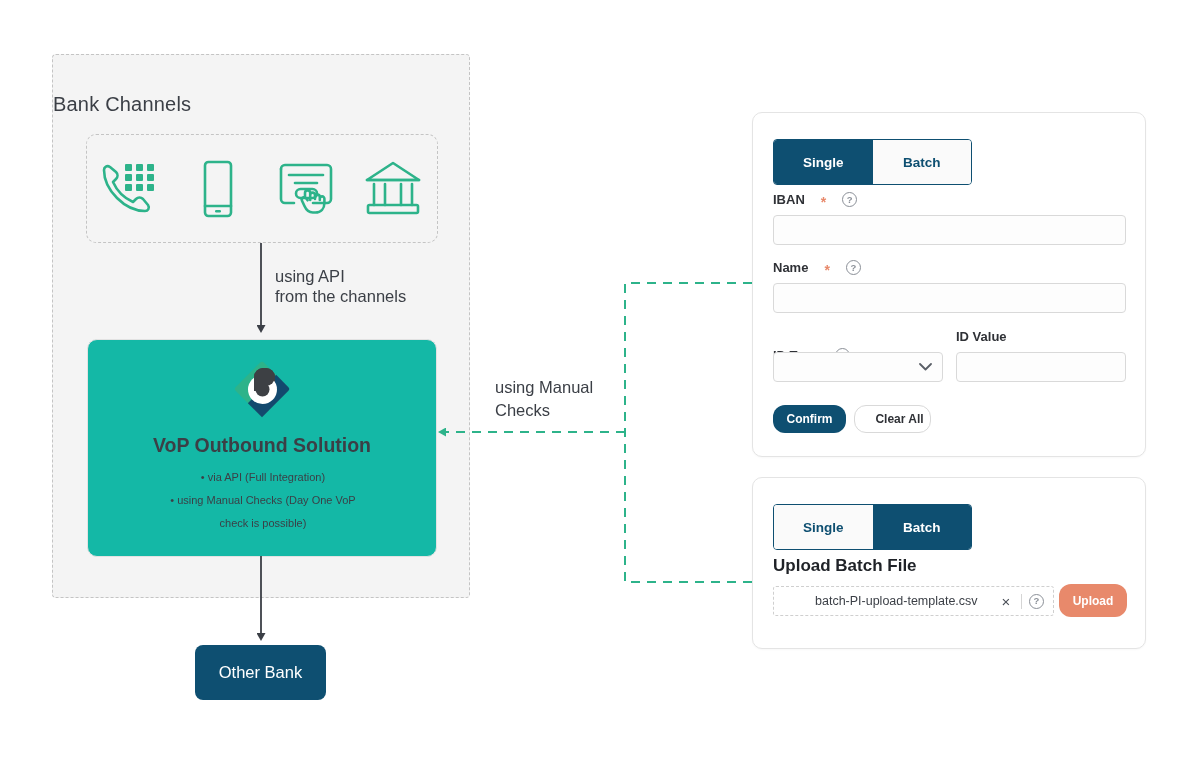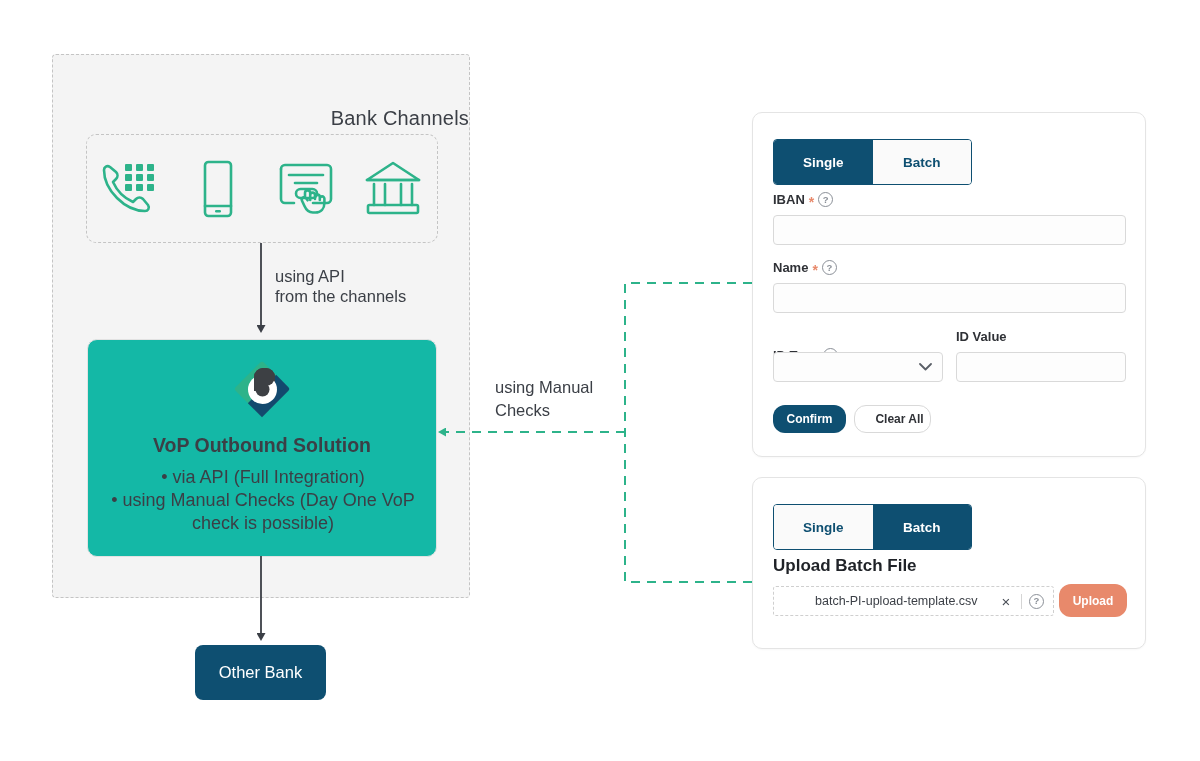--- a/index.html
+++ b/index.html
@@ -26,25 +26,24 @@
     background: #f4f4f4;
     border: 1.5px dashed #c4c4c4;
     border-radius: 4px;
     box-sizing: border-box;
   }
   #bank-channels-title {
     position: absolute;
     left: 0;
     top: 38px;
     width: 100%;
-    text-align: right;
+    text-align: left;
     font-size: 20px;
     color: #3b3f46;
     letter-spacing: .2px;
-    margin-top: 14px;
   }
   #channels-box {
     position: absolute;
     left: 33px;
     top: 79px;
     width: 352px;
     height: 109px;
     border: 1.5px dashed #c4c4c4;
     border-radius: 10px;
     box-sizing: border-box;
@@ -77,21 +76,21 @@
     border-radius: 10px;
     box-sizing: border-box;
   }
   #vop-logo { position: absolute; left: 50%; top: 18px; transform: translateX(-50%); }
   #vop-title {
     position: absolute; left: 0; top: 94px; width: 100%;
     text-align: center; font-size: 19.5px; font-weight: bold; color: #3b3f46;
   }
   #vop-bullets {
     position: absolute; left: 10px; top: 126px; width: 330px;
-    text-align: center; font-size: 18px; line-height: 23px; color: #3b3f46;
+    text-align: center; font-size: 11px; line-height: 23px; color: #3b3f46;
   }
   #vop-bullets .b { display: block; }
 
   
   #other-bank {
     position: absolute;
     left: 195px; top: 645px;
     width: 131px; height: 55px;
     background: #0e4f71;
     border-radius: 8px;
@@ -147,21 +146,21 @@
   .seg .on  { background: #0e4f71; color: #ffffff; }
   .seg .off { background: #fafafa; color: #0e4f71; }
 
   .field-label {
     position: absolute;
     font-size: 13px;
     font-weight: bold;
     color: #2f3136;
     display: flex;
     align-items: center;
-    gap: 4px;
+    gap: 16px;
     white-space: nowrap;
   }
   .req { color: #e8896b; font-size: 14px; line-height: 1; position: relative; top: 2px; }
   .help {
     width: 13px; height: 13px; border-radius: 50%;
     border: 1.2px solid #8b9098; color: #8b9098;
     font-size: 9.5px; font-weight: bold;
     display: inline-flex; align-items: center; justify-content: center;
     line-height: 1;
   }

